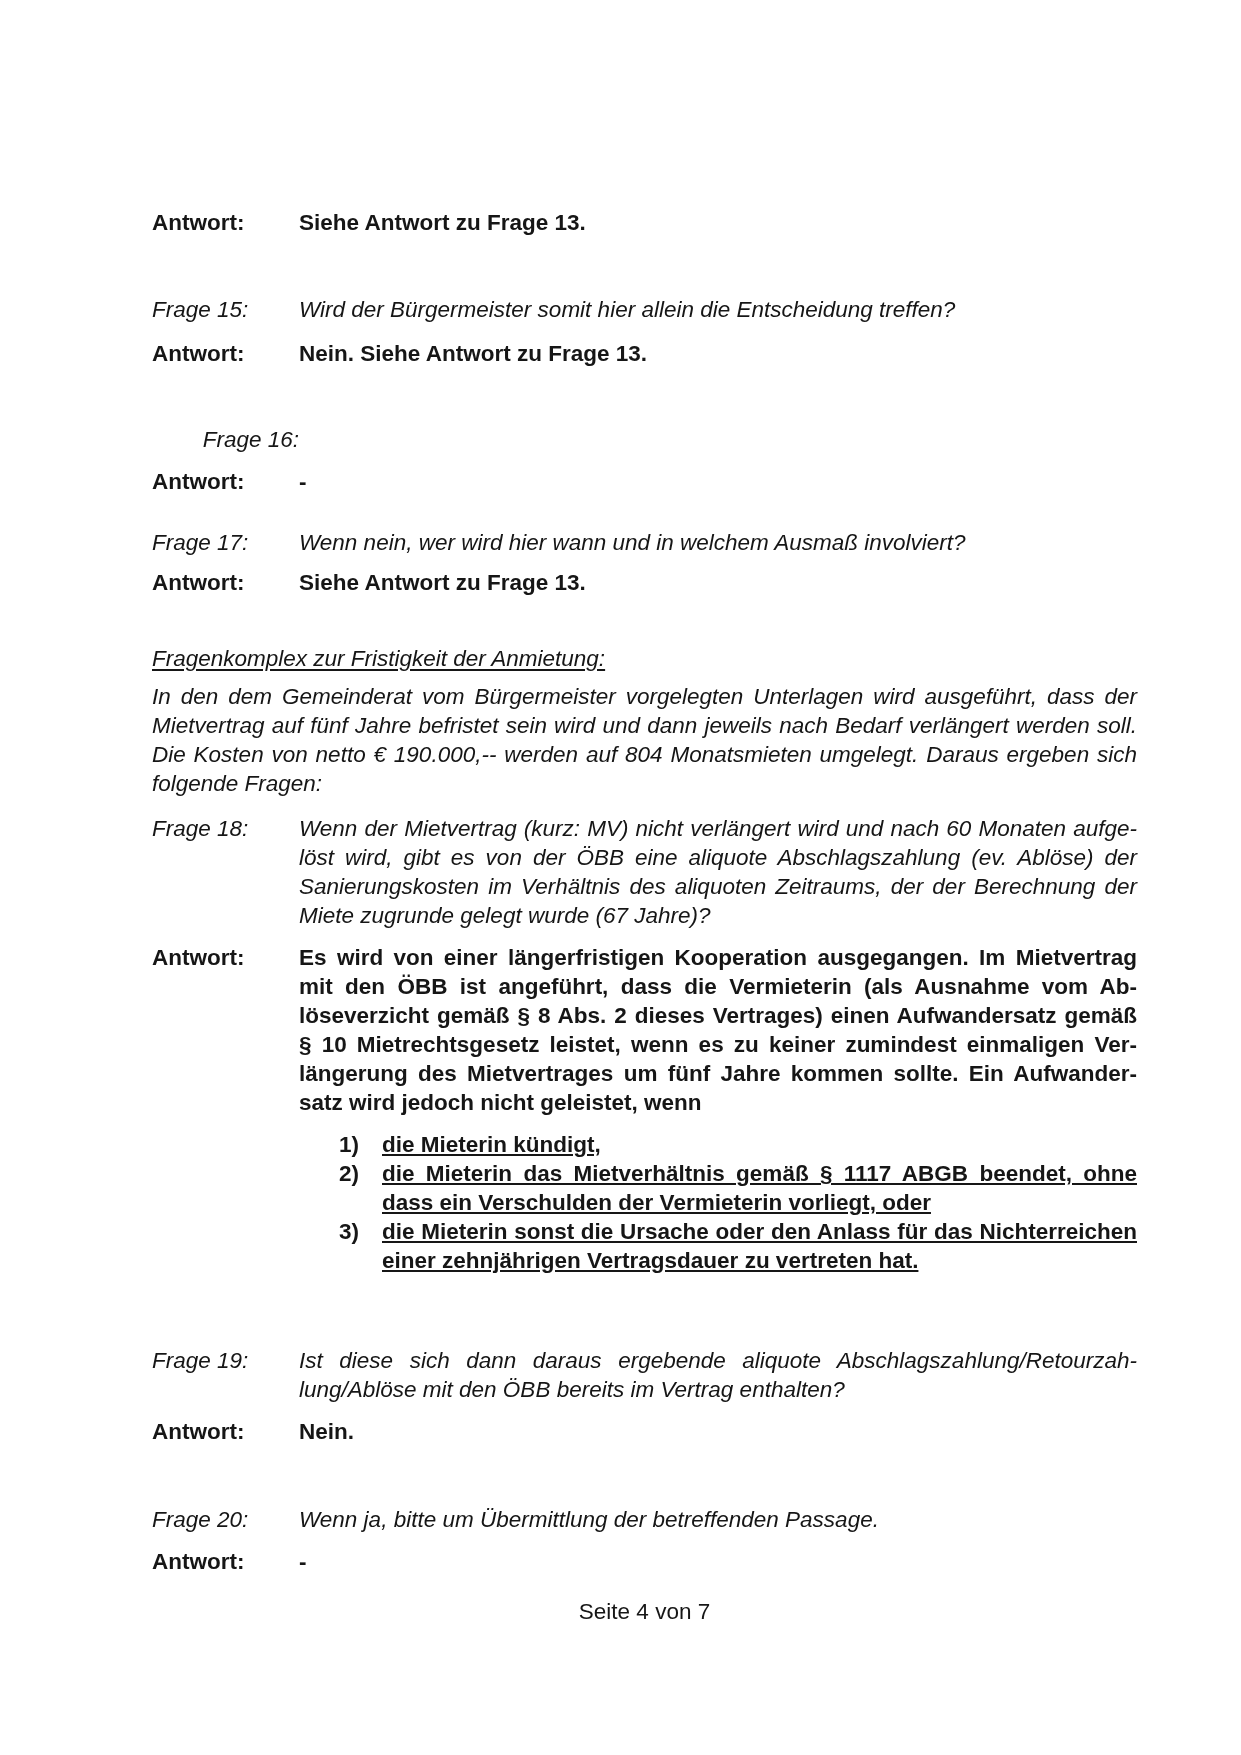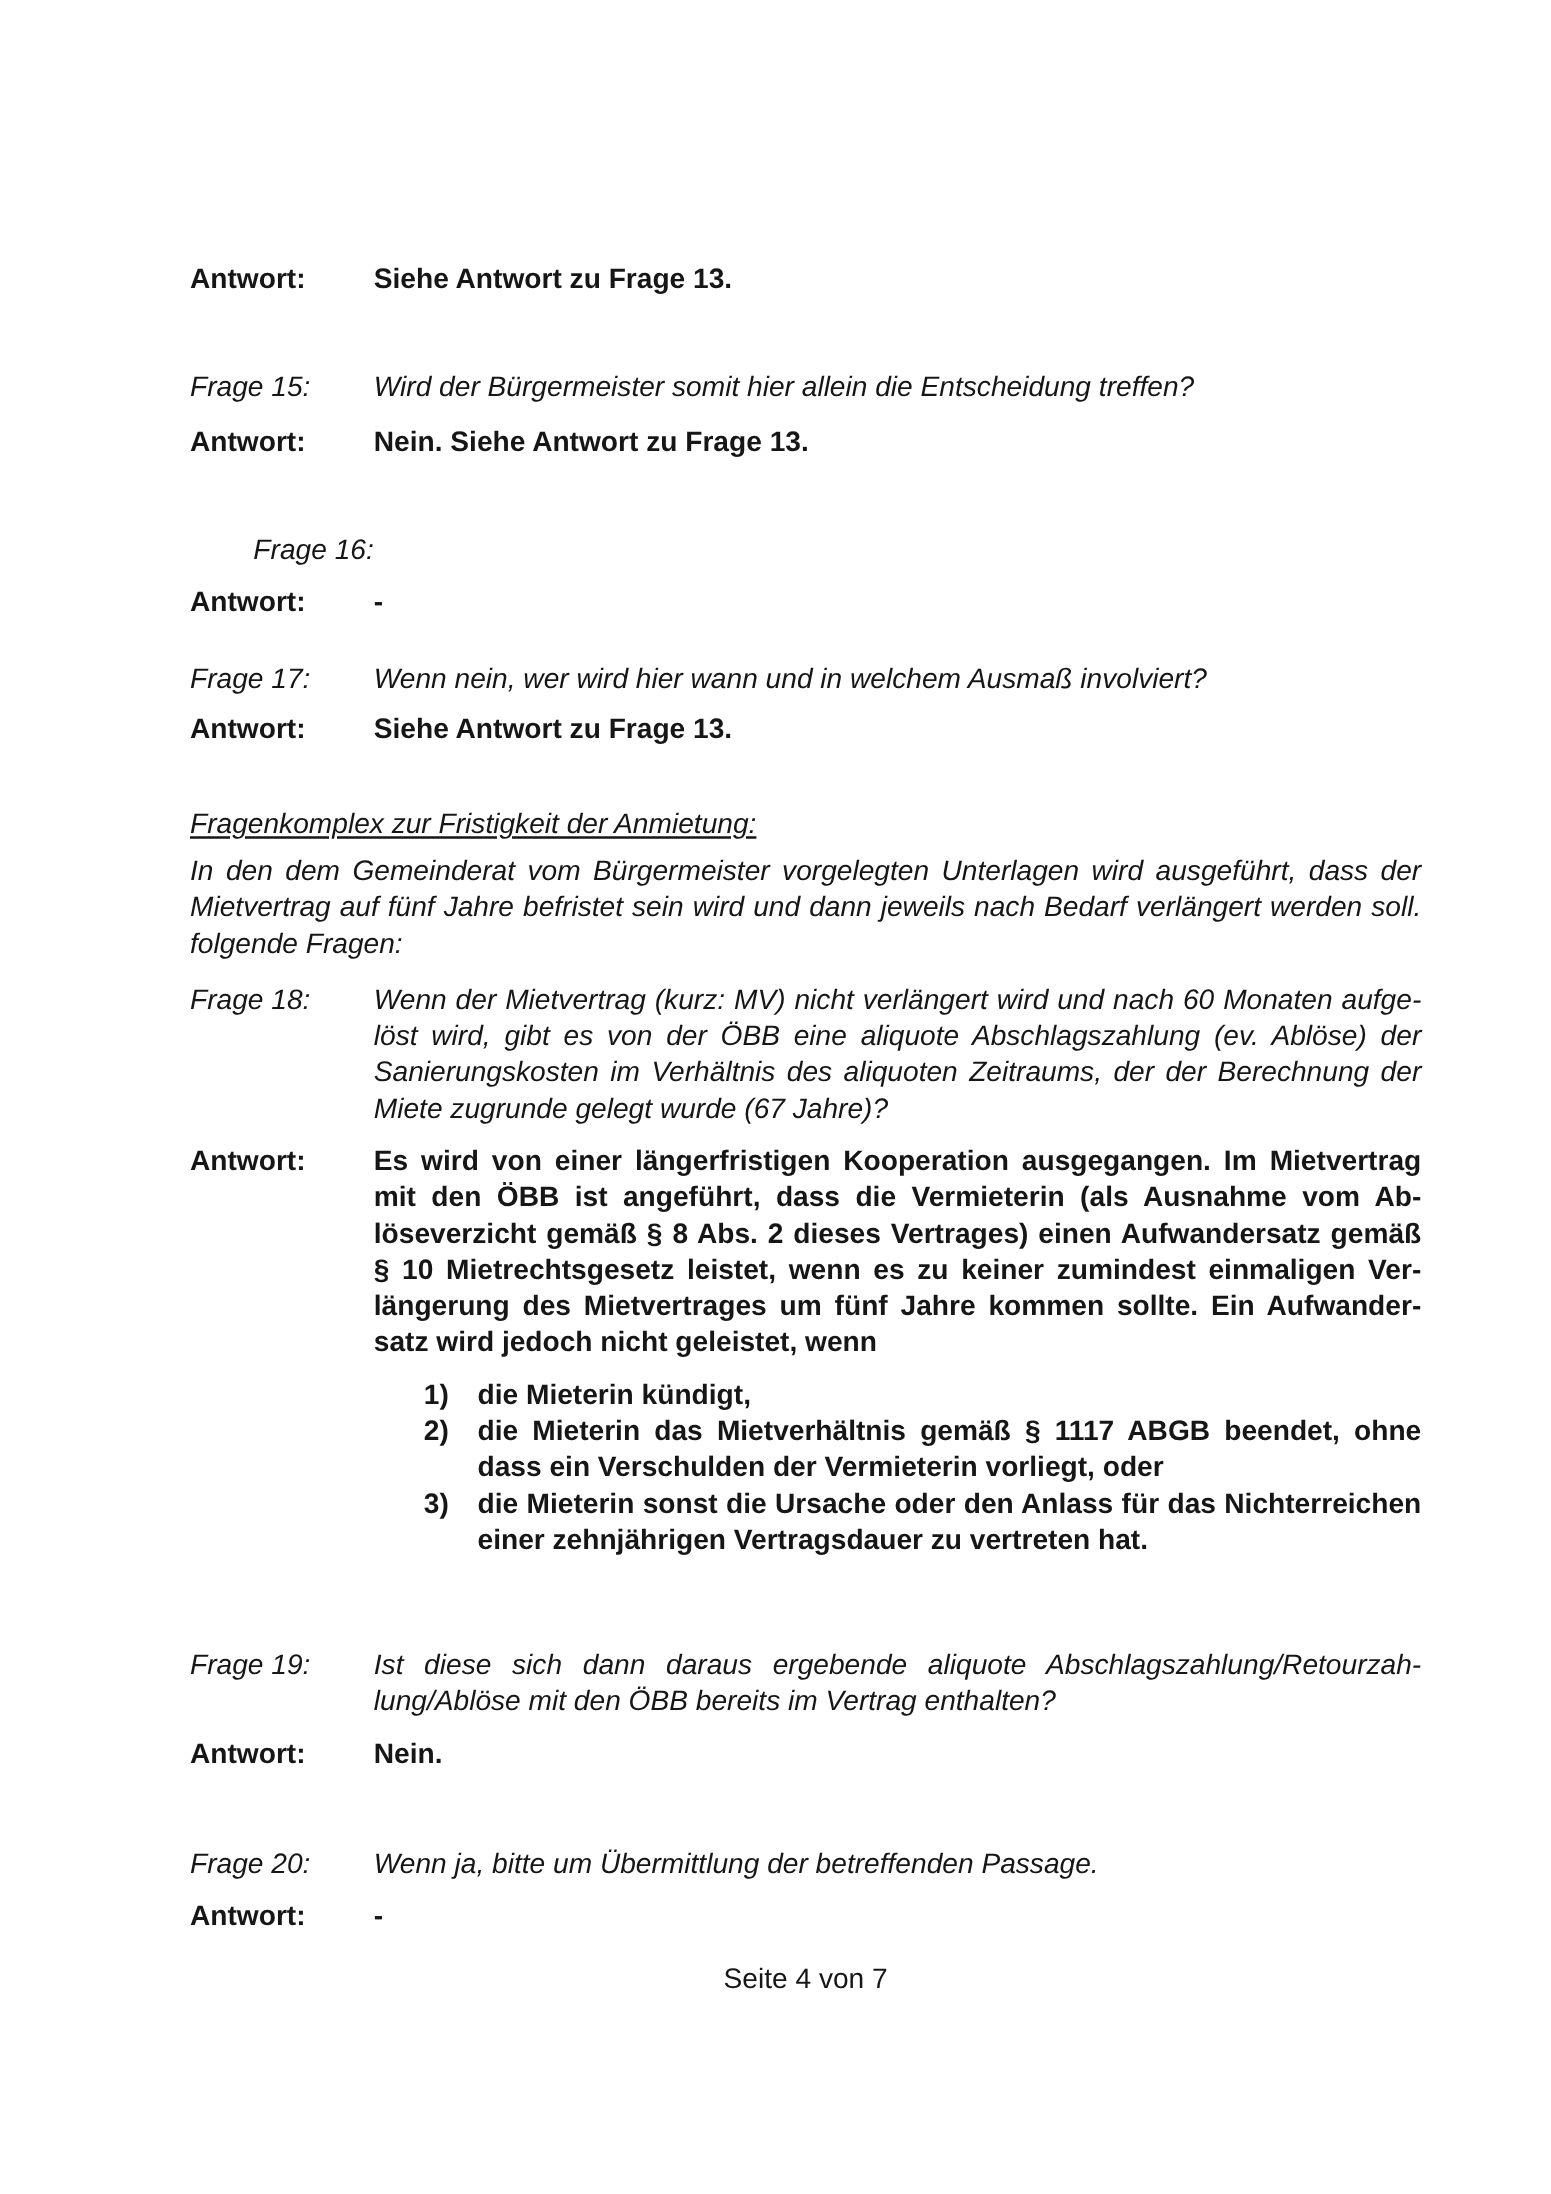--- a/index.html
+++ b/index.html
@@ -30,21 +30,21 @@
   .a { font-weight: bold; }
   .heading {
     font-style: italic;
     text-decoration: underline;
     text-underline-offset: 3px;
   }
   .intro { font-style: italic; }
   .list { margin-left: 40px; margin-top: 13px; font-weight: bold; }
   .li { display: flex; }
   .num { flex: 0 0 43px; }
-  .litext { flex: 1; min-width: 0; }
+  .litext { flex: 1; min-width: 0; text-decoration: underline; }
   .footer { text-align: center; margin-top: 21px; }
   .mt9  { margin-top: 9px; }
   .mt11 { margin-top: 11px; }
   .mt13 { margin-top: 13px; }
   .mt15 { margin-top: 15px; }
   .mt16 { margin-top: 16px; }
   .mt47 { margin-top: 47px; }
   .mt56 { margin-top: 32px; }
   .mt57 { margin-top: 57px; text-align: right; }
   .mt58 { margin-top: 58px; }
@@ -97,20 +97,21 @@
     <div class="content">
       <div class="line">Siehe Antwort zu Frage 13.</div>
     </div>
   </div>
 
   <div class="heading mt47">Fragenkomplex zur Fristigkeit der Anmietung:</div>
 
   <div class="intro mt9">
     <div class="line jl">In den dem Gemeinderat vom Bürgermeister vorgelegten Unterlagen wird ausgeführt, dass der</div>
     <div class="line jl">Mietvertrag auf fünf Jahre befristet sein wird und dann jeweils nach Bedarf verlängert werden soll.</div>
+    <div class="line jl">Die Kosten von netto € 190.000,-- werden auf 804 Monatsmieten umgelegt. Daraus ergeben sich</div>
     <div class="line">folgende Fragen:</div>
   </div>
 
   <div class="row q mt16">
     <div class="label">Frage 18:</div>
     <div class="content">
       <div class="line jl">Wenn der Mietvertrag (kurz: MV) nicht verlängert wird und nach 60 Monaten aufge-</div>
       <div class="line jl">löst wird, gibt es von der ÖBB eine aliquote Abschlagszahlung (ev. Ablöse) der</div>
       <div class="line jl">Sanierungskosten im Verhältnis des aliquoten Zeitraums, der der Berechnung der</div>
       <div class="line">Miete zugrunde gelegt wurde (67 Jahre)?</div>

